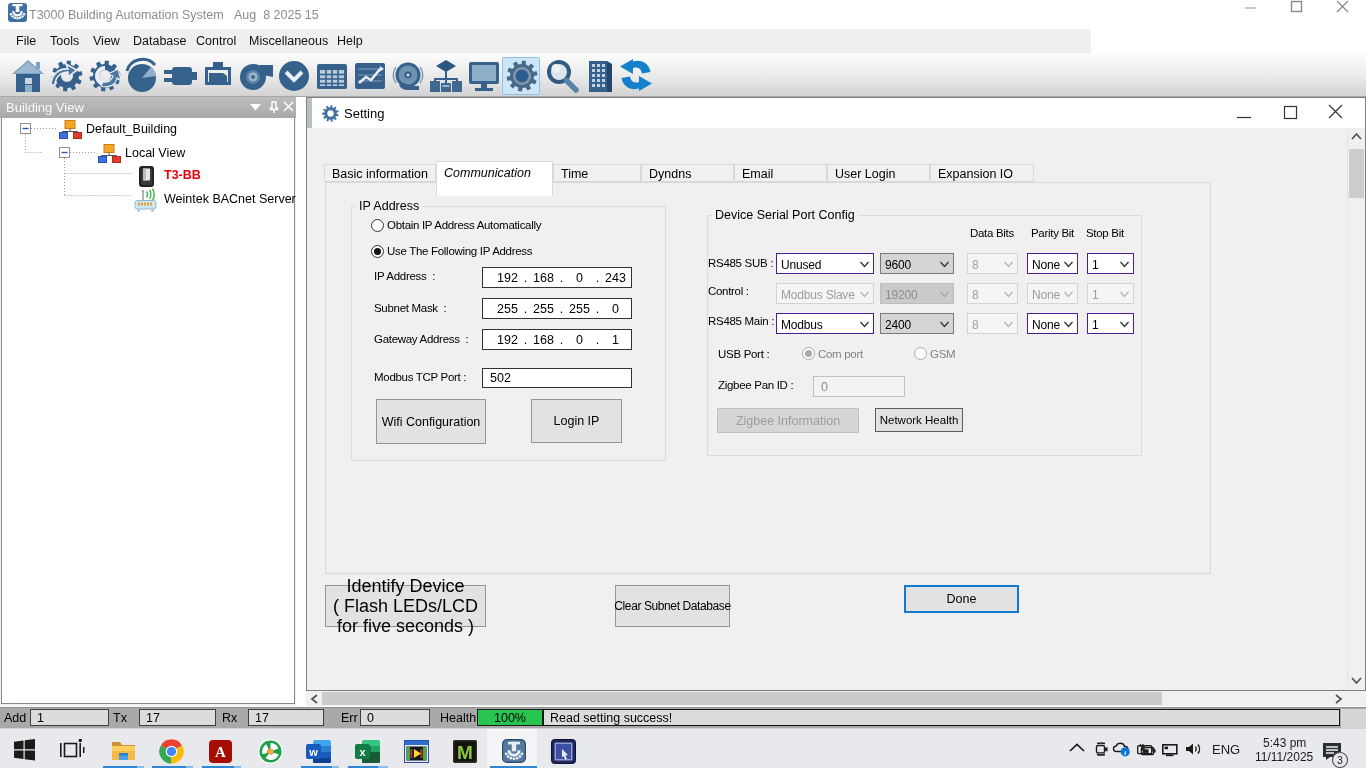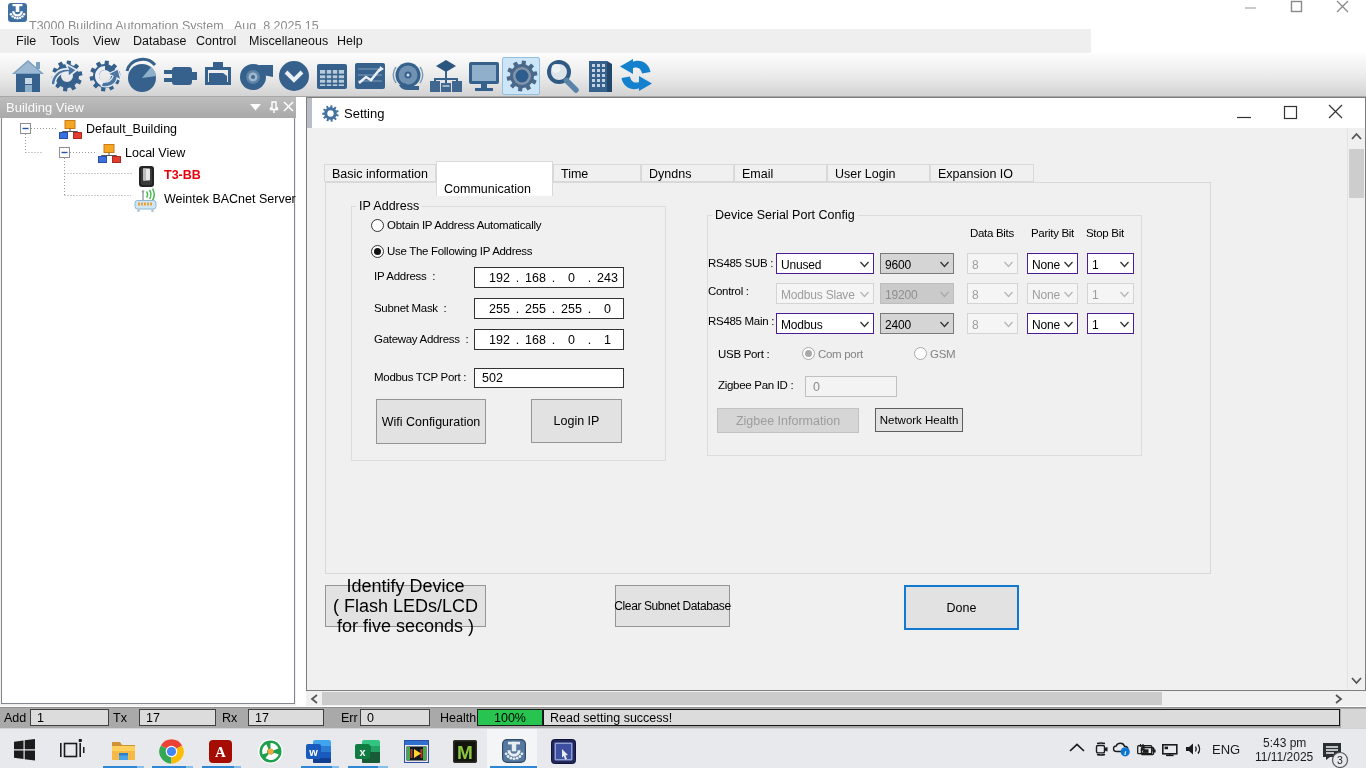--- a/index.html
+++ b/index.html
@@ -3,21 +3,21 @@
 <meta charset="utf-8">
 <style>
   * { margin:0; padding:0; box-sizing:border-box; }
   html,body { width:1366px; height:768px; overflow:hidden; background:#fff;
     font-family:"Liberation Sans", sans-serif; }
   .abs { position:absolute; }
   #screen { position:relative; width:1366px; height:768px; }
 
   
   #titlebar { position:absolute; left:0; top:0; width:1366px; height:29px; background:#fff; }
-  #titlebar .ttxt { position:absolute; left:29px; top:8px; font-size:12.5px; color:#8c8c8c;margin-top:11px; }
+  #titlebar .ttxt { position:absolute; left:29px; top:8px; font-size:12.5px; color:#8c8c8c; }
 
   
   #menubar { position:absolute; left:0; top:29px; width:1091px; height:24px; background:#efefef; font-size:12.5px; color:#111; }
   #menubar span { position:absolute; top:5px; }
 
   
   #toolbar { position:absolute; left:0; top:53px; width:1366px; height:44px;
     background:linear-gradient(#fdfdfd, #eaeaea 55%, #d3d3d3); border-bottom:1px solid #a8a8a8; }
   .tbi { position:absolute; top:6px; width:34px; height:34px; }
 
@@ -30,30 +30,30 @@
 
   
   #dlg { position:absolute; left:306px; top:97px; width:1060px; height:594px;
     background:#f0f0f0; border:1px solid #7e7e7e; }
   #dlgtitle { position:absolute; left:0; top:0; width:1058px; height:30px; background:#fff; }
   #dlgtitle .dtxt { position:absolute; left:37px; top:8px; font-size:13px; color:#000; }
 
   
   .tab { position:absolute; top:66px; height:18px; background:#f0f0f0; border:1px solid #d9d9d9;
     font-size:12.5px; white-space:nowrap; color:#000; padding:2px 0 0 7px; }
-  .tab.active { top:63px; height:35px; background:#fff; border-bottom:none; z-index:3; padding-top:20px; }
+  .tab.active { top:63px; height:35px; background:#fff; border-bottom:none; z-index:3; padding-top:4px;font-style:italic; }
   #tabpane { position:absolute; left:18px; top:84px; width:886px; height:392px;
     background:#f0f0f0; border:1px solid #d9d9d9; }
 
   fieldset { border:1px solid #dcdcdc; position:absolute; }
   fieldset legend { font-size:12.5px; color:#000; margin-left:4px; padding:0 3px; }
 
   .lab { position:absolute; font-size:11.5px; letter-spacing:-0.3px; color:#000; white-space:pre; }
   .glab { position:absolute; font-size:11.5px; letter-spacing:-0.3px; color:#838383; white-space:pre; }
-  .inp { position:absolute; background:#fff; border:1px solid #333; font-size:12.5px; color:#000; white-space:pre; }
+  .inp { position:absolute; background:#fff; border:1px solid #333; font-size:12.5px; color:#000; white-space:pre;margin-left:8px; }
   .inp i { display:inline-block; width:25px; font-style:normal; text-align:center; }
   .inp u { display:inline-block; width:11px; text-align:center; text-decoration:none; }
   .btn { position:absolute; background:#e2e2e2; border:1px solid #959595; font-size:12.5px; white-space:nowrap; color:#000;
     display:flex; align-items:center; justify-content:center; text-align:center; }
 
   .dd { position:absolute; height:21px; background:#fff; border:1px solid #4c1d95; font-size:12px; color:#000; }
   .dd .t { position:absolute; left:4px; top:4px; letter-spacing:-0.2px; white-space:nowrap; }
   .dd .ar { position:absolute; right:4px; top:6px; width:9px; height:9px; }
   .dd.gray { background:#d5d5d5; border-color:#7a7a7a; }
   .dd.dis { background:#f5f5f5; border-color:#d4d4d4; color:#9d9d9d; }
@@ -559,21 +559,21 @@
     <span class="glab" style="left:511px;top:250px">Com port</span>
     <div class="radio dis" style="left:607px;top:249px"></div>
     <span class="glab" style="left:623px;top:250px">GSM</span>
     <span class="lab" style="left:411px;top:281px">Zigbee Pan ID :</span>
     <div class="inp" style="left:498px;top:278px;width:92px;height:21px;background:#f3f3f3;border-color:#c0c0c0;color:#8b8b8b;padding:3px 0 0 7px">0</div>
     <div class="btn" style="left:410px;top:310px;width:142px;height:25px;background:#d6d6d6;border-color:#c2c2c2;color:#9d9d9d">Zigbee Information</div>
     <div class="btn" style="left:568px;top:310px;width:88px;height:24px;border-color:#5e5e5e;font-size:11.5px">Network Health</div>
 
     <div class="btn" style="left:18px;top:487px;width:161px;height:42px;font-size:18px;line-height:1.12">Identify Device<br>( Flash LEDs/LCD<br>for five seconds )</div>
     <div class="btn" style="left:308px;top:487px;width:115px;height:42px;font-size:12px;letter-spacing:-0.4px">Clear Subnet Database</div>
-    <div class="btn" style="left:597px;top:487px;width:115px;height:45px;border:2px solid #1279d1">Done</div>
+    <div class="btn" style="left:597px;top:487px;width:115px;height:28px;border:2px solid #1279d1">Done</div>
 
     <div id="vscroll">
       <svg class="abs" style="left:4px;top:5px" width="9" height="8">
           <path d="M0,6 L4.5,1 L9,6" fill="none" stroke="#555" stroke-width="1.8"></path>
         </svg>
       <div class="abs" style="left:1px;top:21px;width:15px;height:49px;background:#cdcdcd"></div>
       <svg class="abs" style="left:4px;top:549px" width="9" height="8">
           <path d="M0,1 L4.5,6 L9,1" fill="none" stroke="#555" stroke-width="1.8"></path>
         </svg>
     </div>

